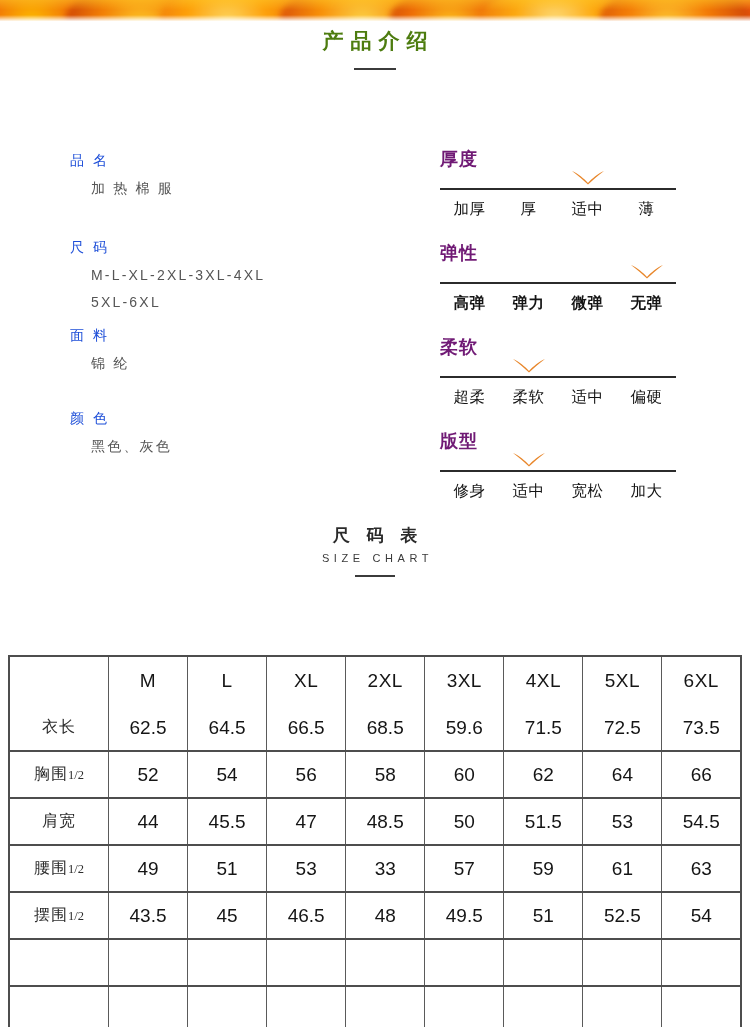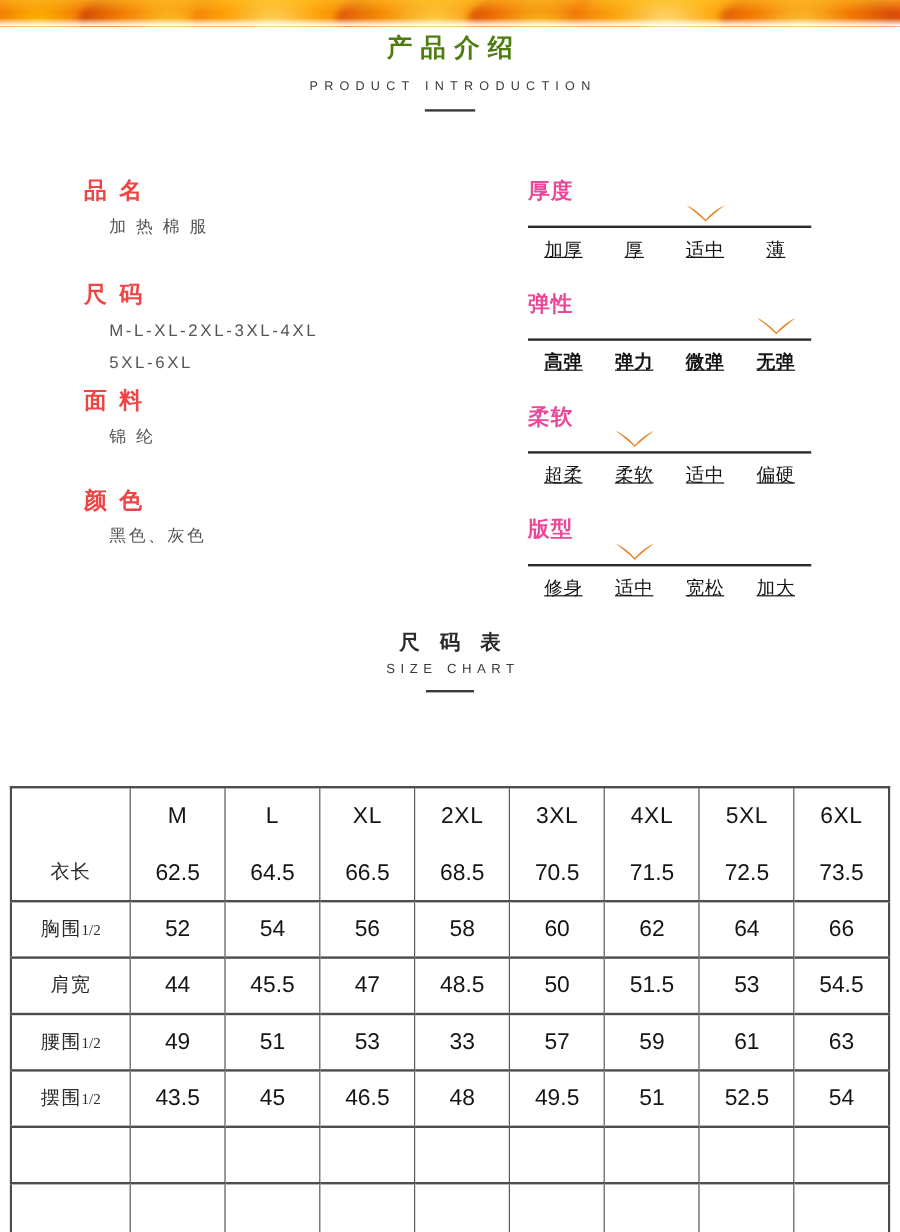--- a/index.html
+++ b/index.html
@@ -79,24 +79,24 @@
   }
 
   
   .spec-col {
     position: absolute;
     left: 70px; top: 145px;
     width: 340px;
   }
   .spec-block { margin-bottom: 4px; }
   .spec-block .sp-title {
-    font-size: 19px;
-    font-weight: 700;
+    font-size: 14px;
+    font-weight: 400;
     letter-spacing: 2.5px;
-    color: #ef4444;
+    color: #1d4ed8;
     line-height: 30px;
   }
   .spec-block .sp-value {
     font-size: 14px;
     letter-spacing: 2.2px;
     color: #555;
     line-height: 27px;
     margin-left: 21px;
   }
   .sp-gap-1 { height: 26px; }
@@ -107,21 +107,21 @@
   .attr-col {
     position: absolute;
     left: 440px; top: 146px;
     width: 240px;
   }
   .attr-group { position: relative; height: 94px; }
   .attr-group .at-title {
     font-size: 18px;
     font-weight: 700;
     letter-spacing: 1px;
-    color: #ec4899;
+    color: #701a75;
     line-height: 26px;
     position: relative;
     z-index: 2;
   }
   .attr-group.light .at-title { font-weight: 600; }
   .attr-group.heavy .at-title { font-weight: 800; }
 
   .marker-row {
     position: relative;
     height: 20px;
@@ -146,21 +146,20 @@
     margin-top: 7px;
   }
   .attr-opts .opt {
     flex: 1 1 0;
     text-align: center;
     font-size: 15.5px;
     color: #141414;
     letter-spacing: .5px;
     line-height: 24px;
     white-space: nowrap;
-    text-decoration: underline;
   }
   .attr-group.heavy .attr-opts .opt { font-weight: 700; }
 
   
   .chart-head {
     position: absolute; left: 0; top: 524px; width: 750px;
     text-align: center;
   }
   .chart-head .cn-title {
     font-size: 17px;
@@ -244,21 +243,20 @@
   <div class="flame f5"></div>
   <div class="flame f6"></div>
   <div class="flame f7"></div>
   <div class="flame f8"></div>
   <div class="topglow"></div>
   <div class="fade"></div>
 </div>
 
 <div class="page-head">
   <div class="cn-title">产品介绍</div>
-  <div class="en-title">PRODUCT INTRODUCTION</div>
   <div class="rule"></div>
 </div>
 
 <div class="spec-col">
 
   <div class="spec-block">
     <div class="sp-title">品 名</div>
     <div class="sp-value">加 热 棉 服</div>
   </div>
   <div class="sp-gap-1"></div>
@@ -376,21 +374,21 @@
           <th>6XL</th>
         </tr>
     </thead>
     <tbody id="tbody">
         <tr>
           <td class="rowlab col-first"><span>衣长</span></td>
           <td>62.5</td>
           <td>64.5</td>
           <td>66.5</td>
           <td>68.5</td>
-          <td>70.5</td>
+          <td>59.6</td>
           <td>71.5</td>
           <td>72.5</td>
           <td>73.5</td>
         </tr>
         <tr>
           <td class="rowlab col-first"><span>胸围</span><span class="frac">1/2</span></td>
           <td>52</td>
           <td>54</td>
           <td>56</td>
           <td>58</td>

